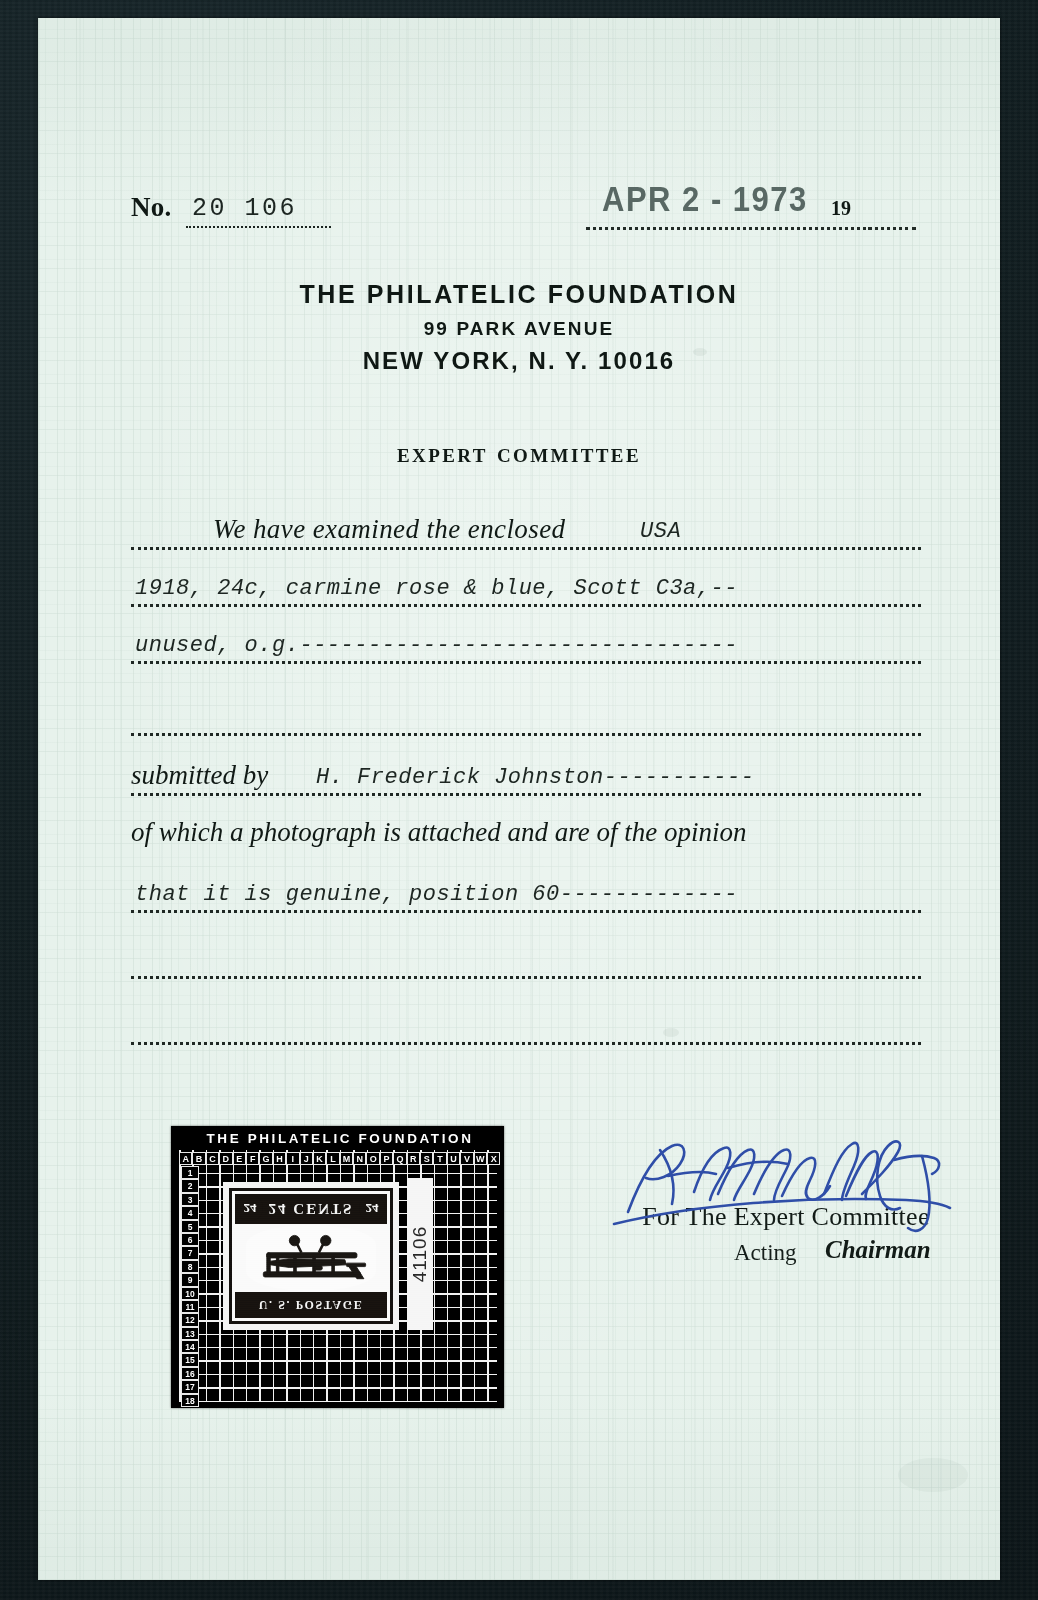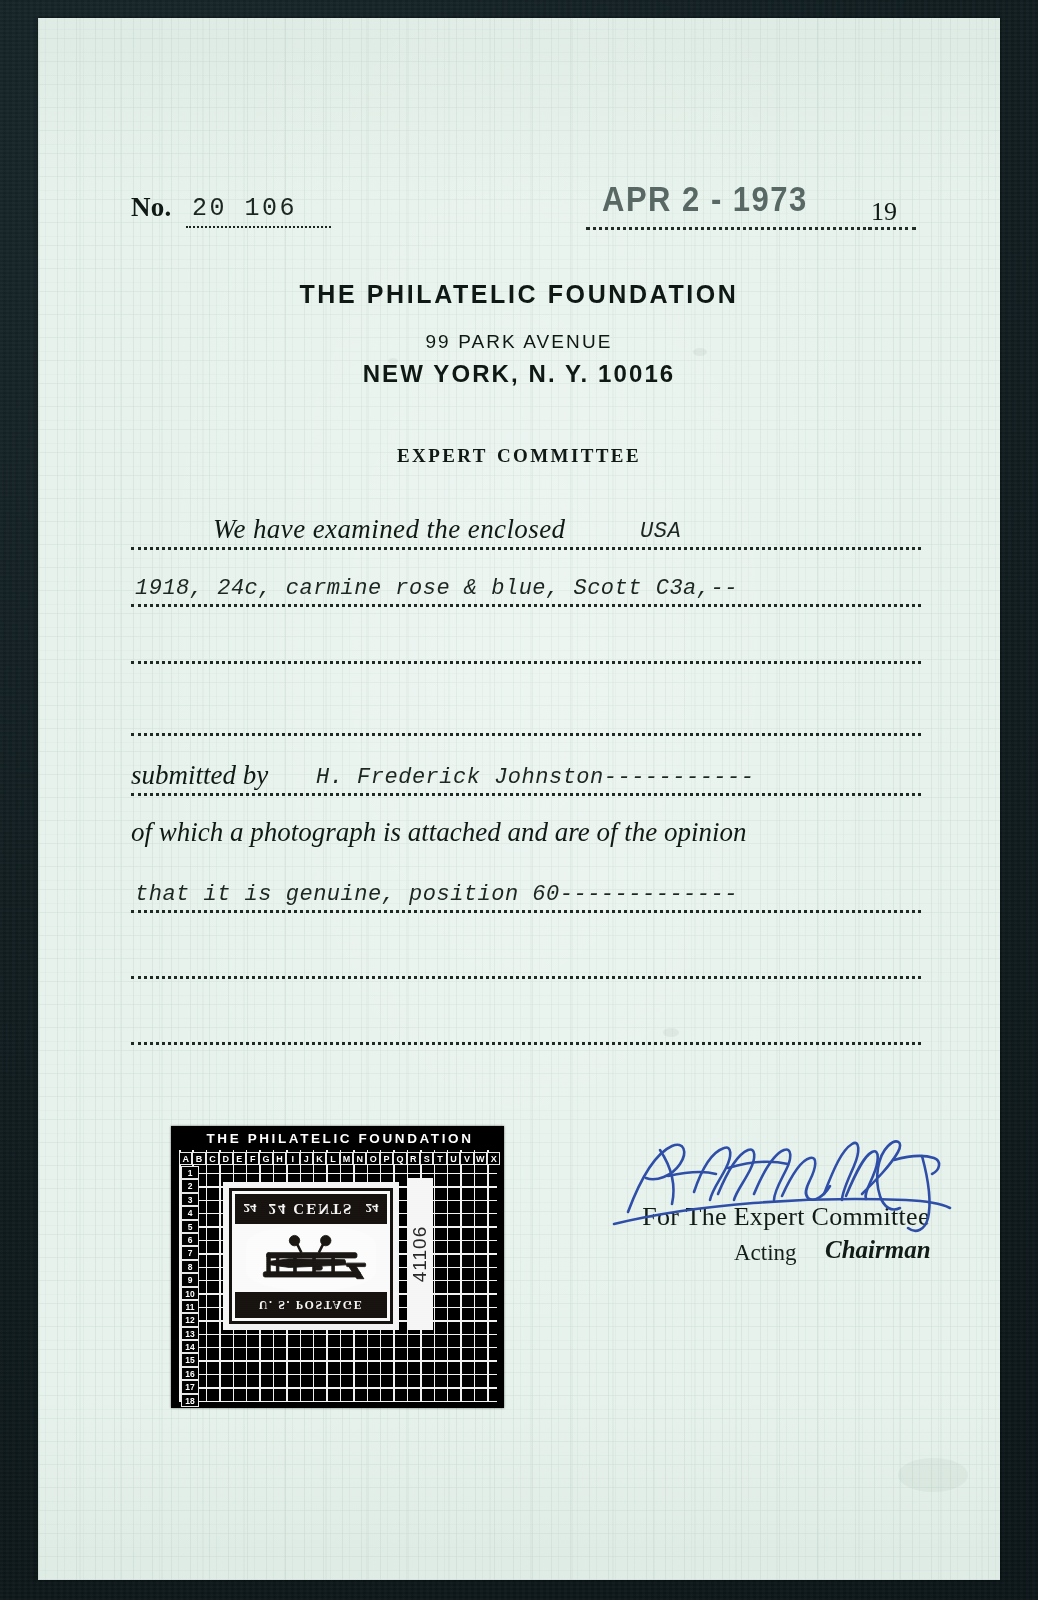--- a/index.html
+++ b/index.html
@@ -126,23 +126,23 @@
     transform: scaleY(1.12);
   }
   .date-rule {
     position: absolute;
     left: 455px; top: 57px;
     width: 330px;
     border-bottom: 3px dotted #222b27;
   }
   .year-19 {
     position: absolute;
-    left: 740px; top: 27px;
-    font-size: 26px;
-    font-weight: normal;
+    left: 700px; top: 27px;
+    font-size: 20px;
+    font-weight: bold;
   }
   .year-rule {
     position: absolute;
     left: 737px; top: 57px;
     width: 48px;
     border-bottom: 3px dotted #222b27;
   }
 
   
   .masthead {
@@ -152,23 +152,23 @@
     text-align: center;
     font-family: "Liberation Sans", sans-serif;
     color: #0f1814;
   }
   .org-name {
     font-size: 25px;
     font-weight: bold;
     letter-spacing: 2.6px;
   }
   .org-addr1 {
-    margin-top: 22px;
+    margin-top: 9px;
     font-size: 19px;
-    font-weight: normal;
+    font-weight: bold;
     letter-spacing: 2.1px;
   }
   .org-addr2 {
     margin-top: 7px;
     font-size: 24px;
     font-weight: bold;
     letter-spacing: 2.1px;
   }
 
   .committee-title {
@@ -490,20 +490,21 @@
         <div class="fill typed">USA</div>
       </div>
 
       <div class="frow r2">
         <div class="rule"></div>
         <div class="fill typed">1918, 24c, carmine rose &amp; blue, Scott C3a,--</div>
       </div>
 
       <div class="frow r3">
         <div class="rule"></div>
+        <div class="fill typed">unused, o.g.--------------------------------</div>
       </div>
 
       <div class="frow r4">
         <div class="rule"></div>
         <div class="fill typed"></div>
       </div>
 
       <div class="frow r5">
         <div class="rule"></div>
         <div class="pre printed ink">submitted by</div>

